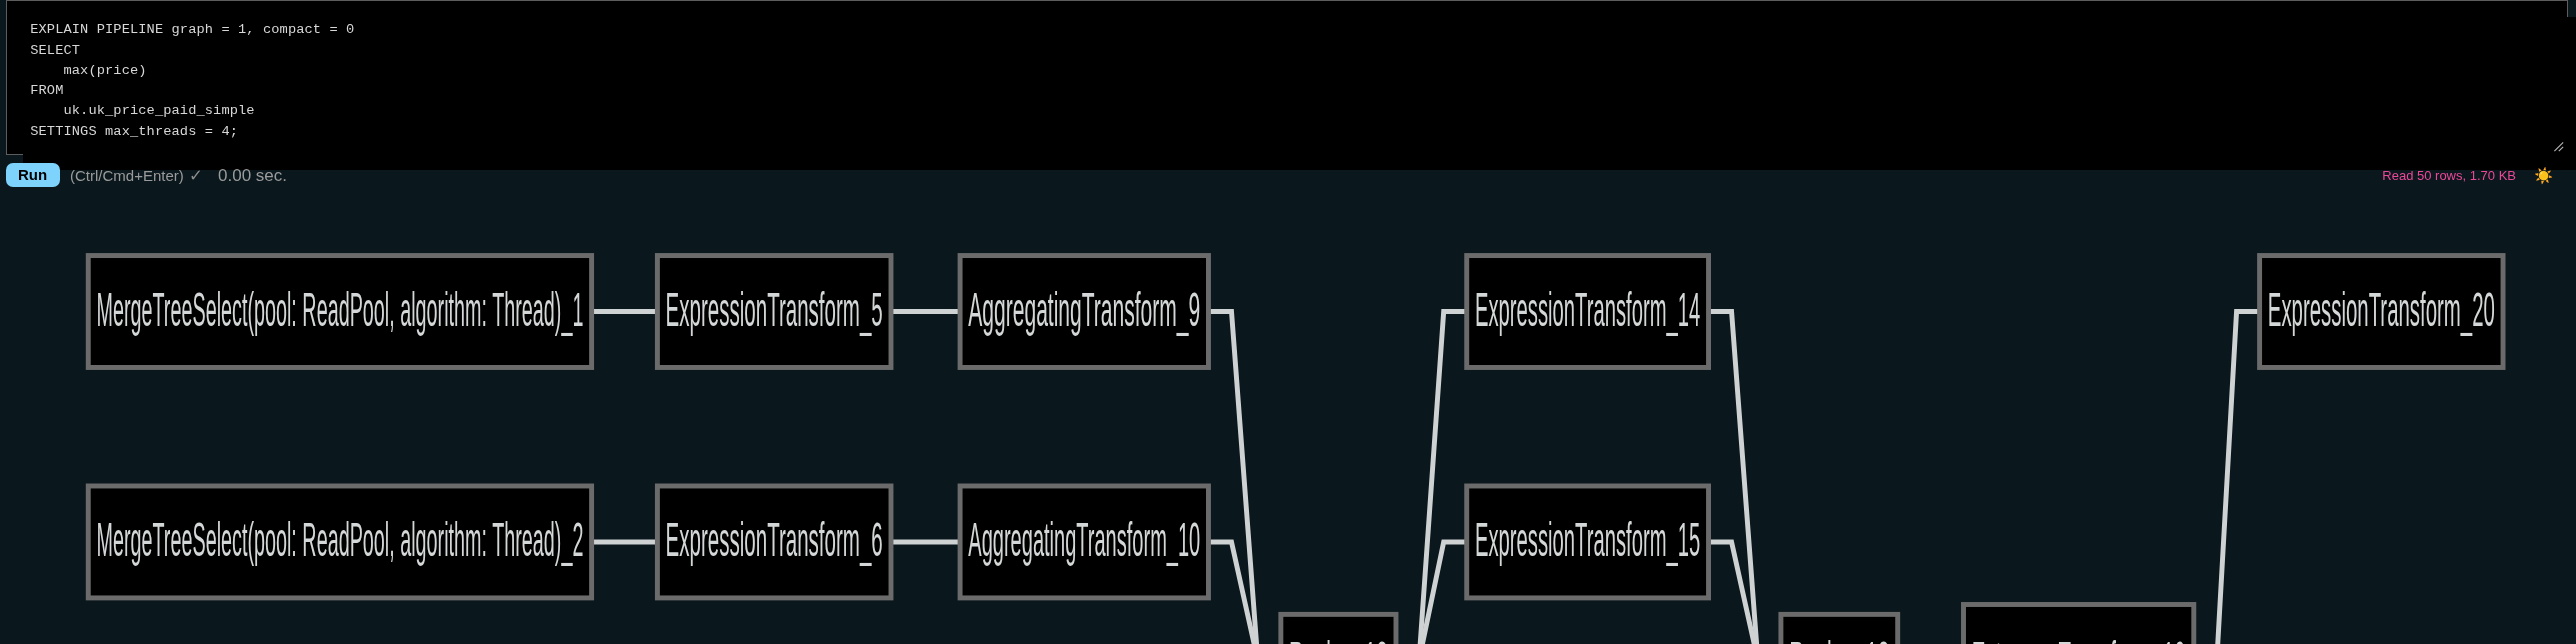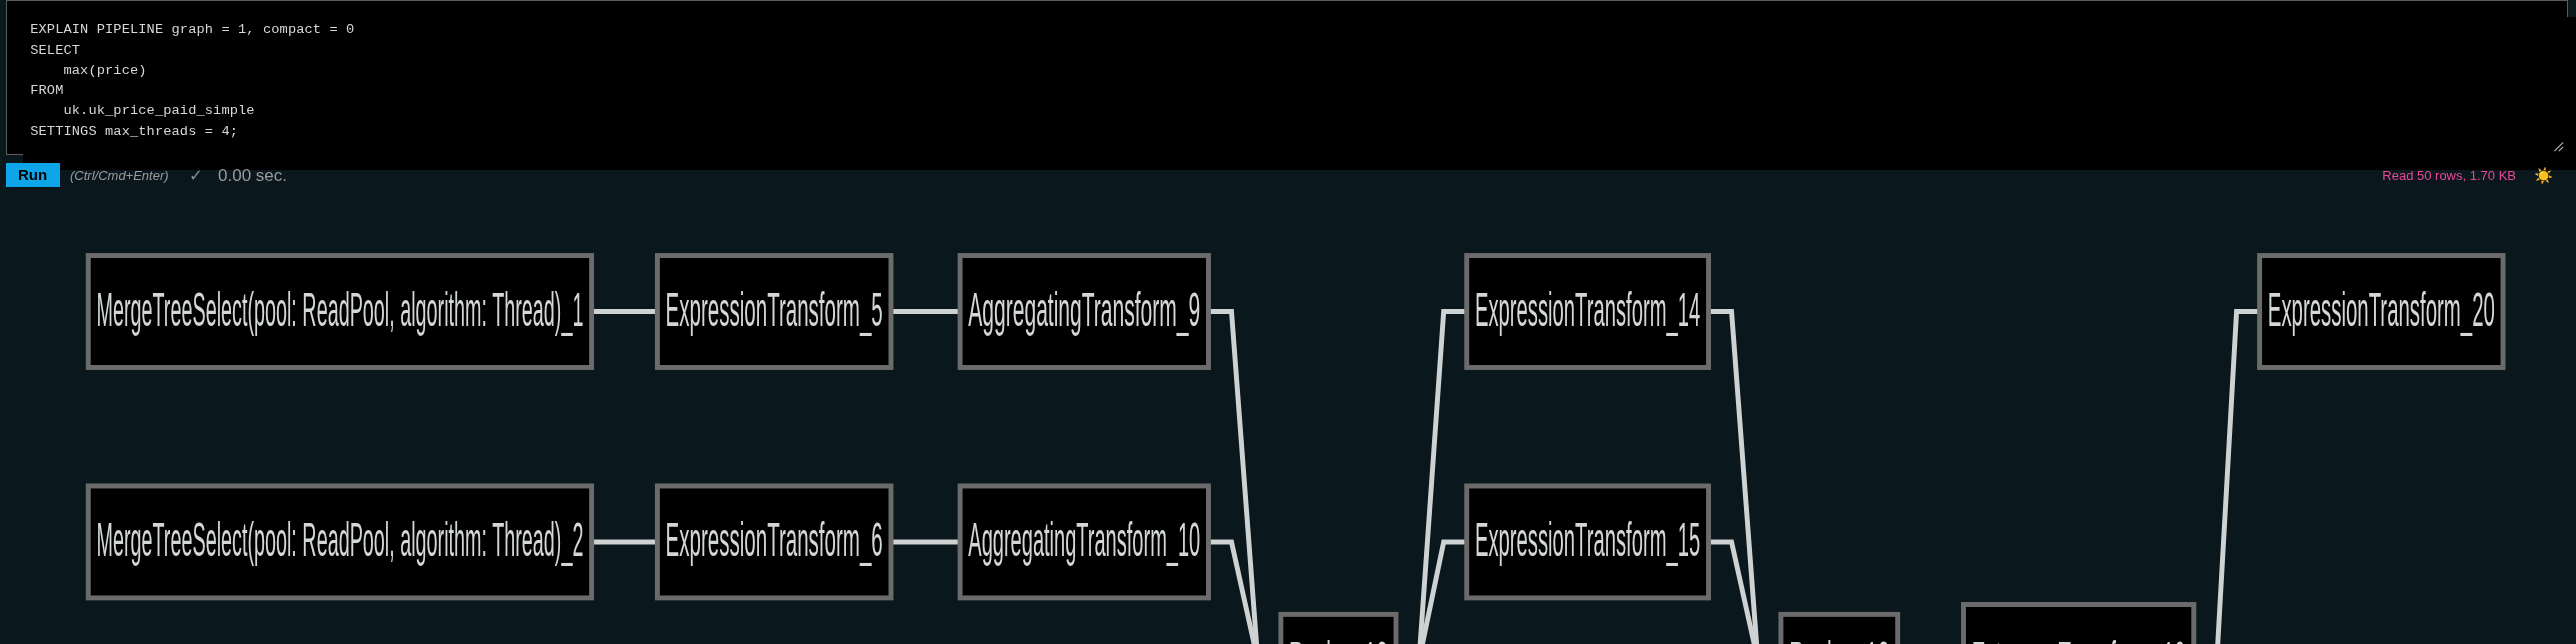--- a/index.html
+++ b/index.html
@@ -31,30 +31,30 @@
     position:absolute;right:2.7px;bottom:1.6px;width:14.3px;height:14.3px;
     pointer-events:none;
   }
   
   #toolbar{
     position:absolute;left:0;top:159px;width:2576px;height:34px;
   }
   #run-button{
     position:absolute;left:5.5px;top:4.4px;
     width:54px;height:24px;
-    background:#0ea5e9;color:#000000;
-    border:0;border-radius:0;
+    background:#7dd3fc;color:#000000;
+    border:0;border-radius:7px;
     font-family:"Liberation Sans",sans-serif;
     font-size:15px;font-weight:bold;
     line-height:24px;text-align:center;
     cursor:pointer;padding:0;
   }
   #run-hint{
     position:absolute;left:70px;top:4.4px;height:24px;line-height:25px;
-    color:#9b9b9b;font-size:13px;white-space:nowrap;font-style:italic;
+    color:#9b9b9b;font-size:15px;white-space:nowrap;
   }
   #status-check{
     position:absolute;left:189px;top:4.4px;height:24px;line-height:25px;
     color:#8c8c8c;font-size:16.5px;
   }
   #elapsed{
     position:absolute;left:218px;top:4.4px;height:24px;line-height:25px;
     color:#9b9b9b;font-size:17px;white-space:nowrap;
   }
   #read-stats{

